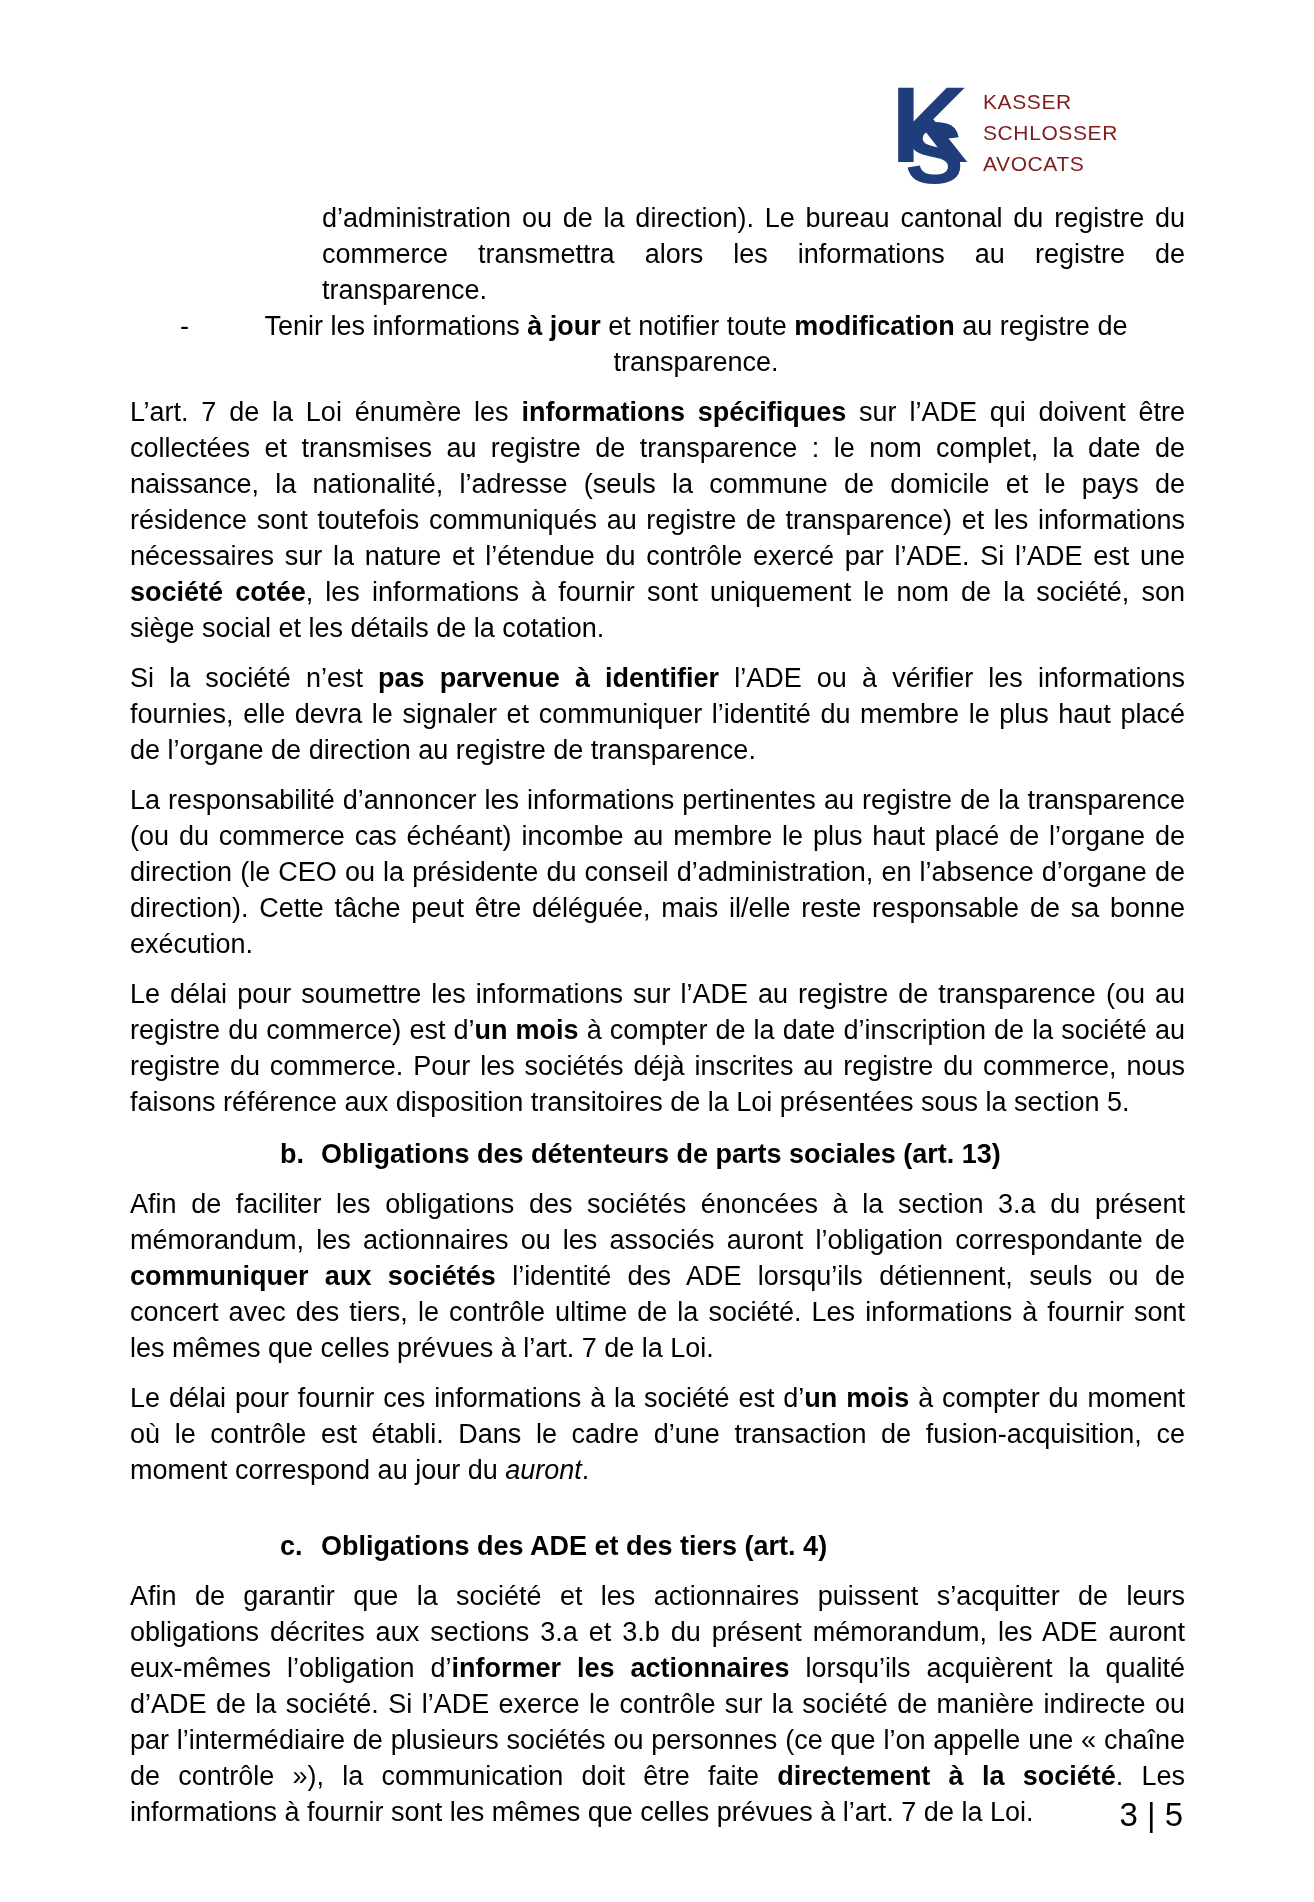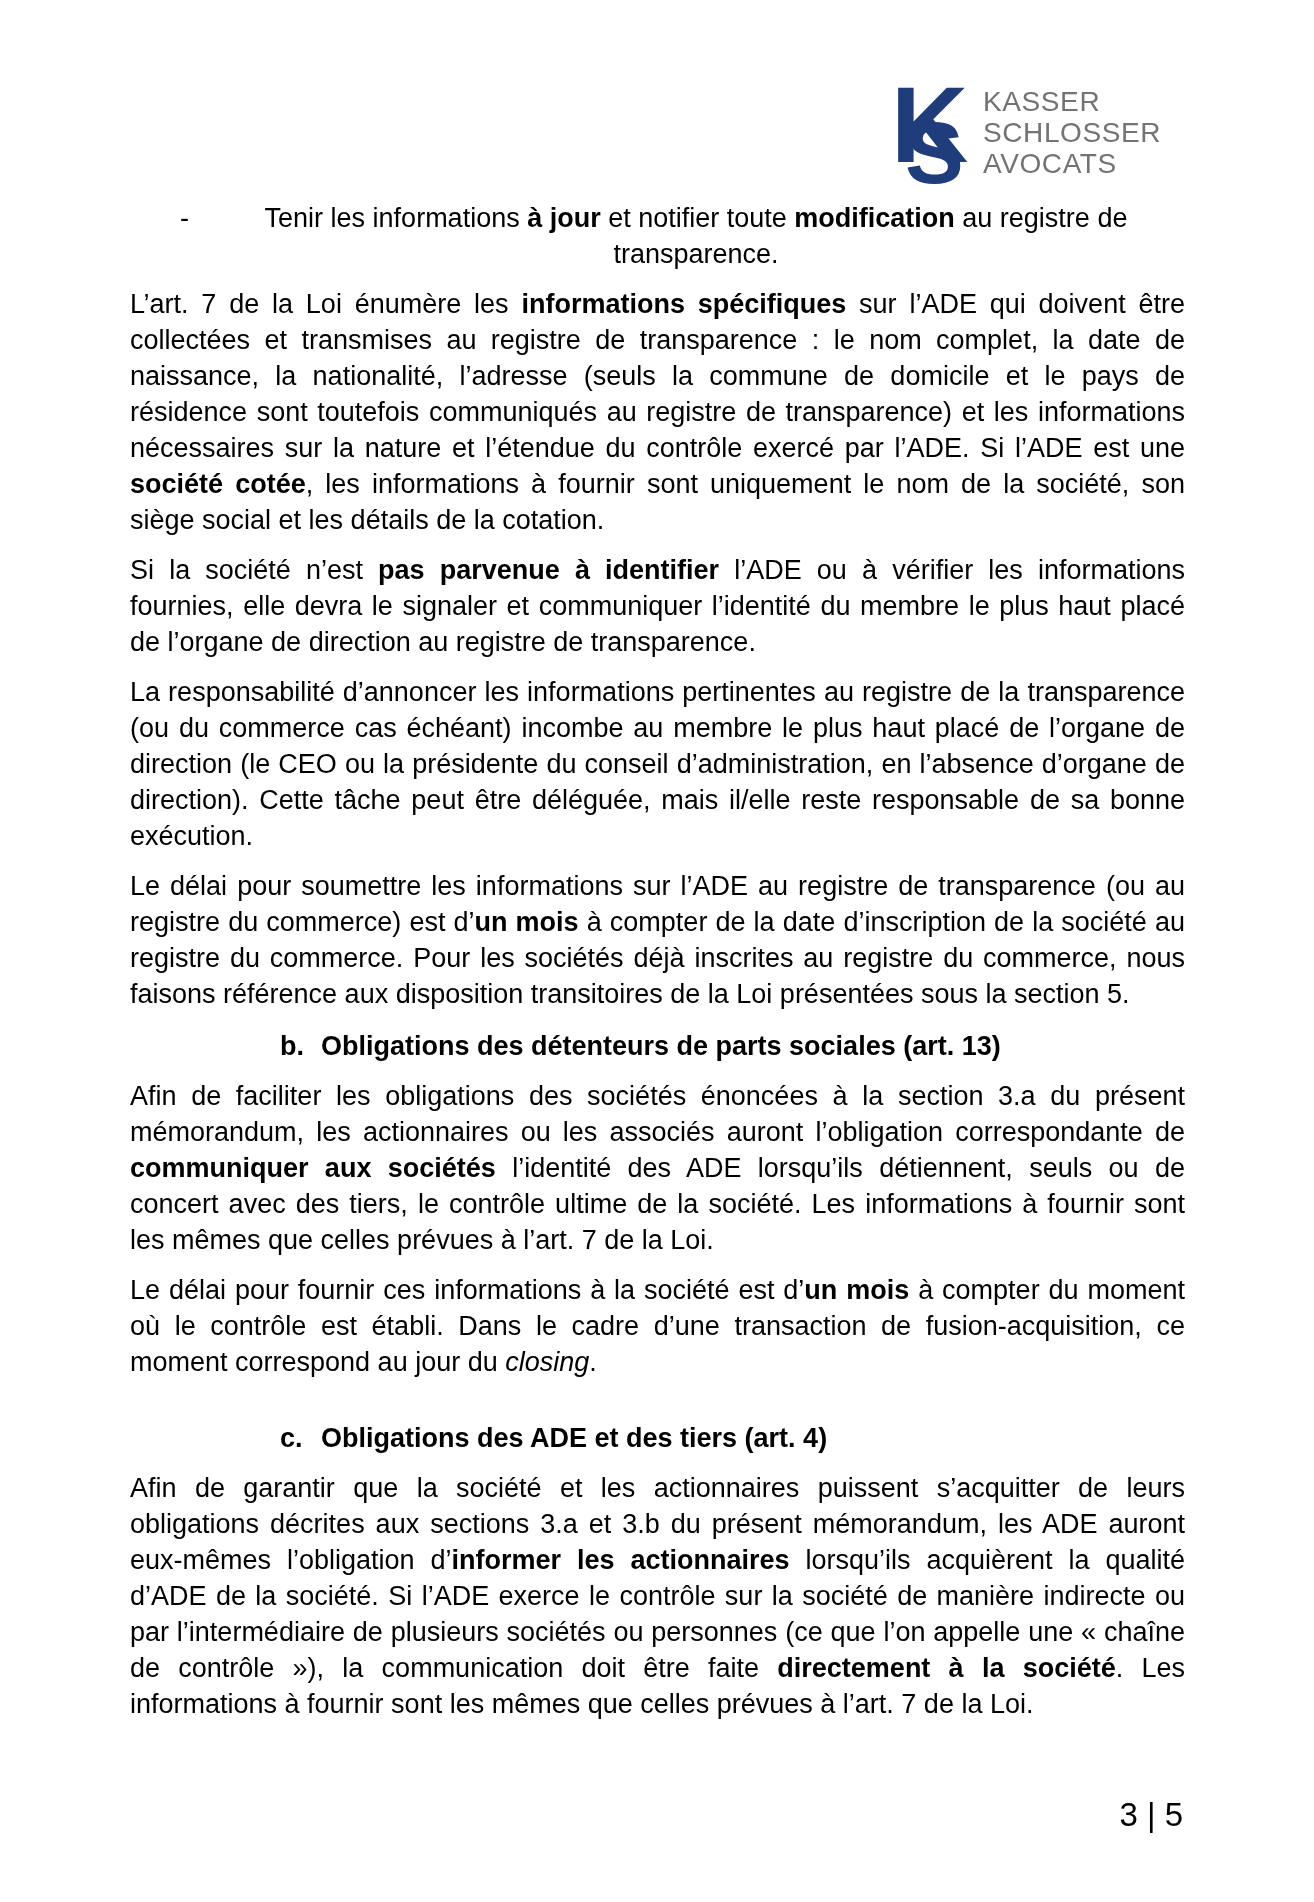--- a/index.html
+++ b/index.html
@@ -9,21 +9,21 @@
     font-size:27px;line-height:36px;color:#000;
     -webkit-font-smoothing:antialiased;
   }
   .page{position:absolute;inset:0;overflow:hidden;}
 
   
   .logo{position:absolute;top:84px;left:891px;display:flex;}
   .monogram{display:block;}
   .wordmark{
     margin-left:12px;margin-top:2px;
-    color:#737373;font-size:28px;line-height:31px;
+    color:#7f1d1d;font-size:21px;line-height:31px;
     font-weight:500;letter-spacing:0.6px;
   }
 
   
   .content{position:absolute;left:130px;top:200px;width:1055px;}
   .content p{margin:0;}
   .intro{margin-left:192px !important;text-align:justify;}
   .bullet{display:flex;}
   .bullet-marker{margin-left:50px;width:27px;flex:0 0 27px;}
   .bullet-text{flex:1;text-align:center;}
@@ -54,41 +54,42 @@
     </svg>
     <div class="wordmark">
       <div>KASSER</div>
       <div>SCHLOSSER</div>
       <div>AVOCATS</div>
     </div>
   </header>
 
   <main class="content">
 
+    <p class="intro"><span>d’administration ou de la direction). Le bureau cantonal du registre du commerce transmettra alors les informations au registre de transparence.</span></p>
 
     <div class="bullet">
       <span class="bullet-marker">-</span>
       <span class="bullet-text"><span>Tenir les informations </span><b>à jour</b><span> et notifier toute </span><b>modification</b><span> au registre de transparence.</span></span>
     </div>
 
     <p class="body-para"><span>L’art. 7 de la Loi énumère les </span><b>informations spécifiques</b><span> sur l’ADE qui doivent être collectées et transmises au registre de transparence : le nom complet, la date de naissance, la nationalité, l’adresse (seuls la commune de domicile et le pays de résidence sont toutefois communiqués au registre de transparence) et les informations nécessaires sur la nature et l’étendue du contrôle exercé par l’ADE. Si l’ADE est une </span><b>société cotée</b><span>, les informations à fournir sont uniquement le nom de la société, son siège social et les détails de la cotation.</span></p>
 
     <p class="body-para"><span>Si la société n’est </span><b>pas parvenue à identifier</b><span> l’ADE ou à vérifier les informations fournies, elle devra le signaler et communiquer l’identité du membre le plus haut placé de l’organe de direction au registre de transparence.</span></p>
 
     <p class="body-para"><span>La responsabilité d’annoncer les informations pertinentes au registre de la transparence (ou du commerce cas échéant) incombe au membre le plus haut placé de l’organe de direction (le CEO ou la présidente du conseil d’administration, en l’absence d’organe de direction). Cette tâche peut être déléguée, mais il/elle reste responsable de sa bonne exécution.</span></p>
 
     <p class="body-para"><span>Le délai pour soumettre les informations sur l’ADE au registre de transparence (ou au registre du commerce) est d’</span><b>un mois</b><span> à compter de la date d’inscription de la société au registre du commerce. Pour les sociétés déjà inscrites au registre du commerce, nous faisons référence aux disposition transitoires de la Loi présentées sous la section 5.</span></p>
 
     <h3 class="heading heading-b">
       <span class="heading-label">b.</span><span>Obligations des détenteurs de parts sociales (art. 13)</span>
     </h3>
 
     <p class="body-para"><span>Afin de faciliter les obligations des sociétés énoncées à la section 3.a du présent mémorandum, les actionnaires ou les associés auront l’obligation correspondante de </span><b>communiquer aux sociétés</b><span> l’identité des ADE lorsqu’ils détiennent, seuls ou de concert avec des tiers, le contrôle ultime de la société. Les informations à fournir sont les mêmes que celles prévues à l’art. 7 de la Loi.</span></p>
 
-    <p class="body-para"><span>Le délai pour fournir ces informations à la société est d’</span><b>un mois</b><span> à compter du moment où le contrôle est établi. Dans le cadre d’une transaction de fusion-acquisition, ce moment correspond au jour du </span><i>closing</i><span>.</span></p>
+    <p class="body-para"><span>Le délai pour fournir ces informations à la société est d’</span><b>un mois</b><span> à compter du moment où le contrôle est établi. Dans le cadre d’une transaction de fusion-acquisition, ce moment correspond au jour du </span><i>auront</i><span>.</span></p>
 
     <h3 class="heading heading-c">
       <span class="heading-label">c.</span><span>Obligations des ADE et des tiers (art. 4)</span>
     </h3>
 
     <p class="body-para"><span>Afin de garantir que la société et les actionnaires puissent s’acquitter de leurs obligations décrites aux sections 3.a et 3.b du présent mémorandum, les ADE auront eux-mêmes l’obligation d’</span><b>informer les actionnaires</b><span> lorsqu’ils acquièrent la qualité d’ADE de la société. Si l’ADE exerce le contrôle sur la société de manière indirecte ou par l’intermédiaire de plusieurs sociétés ou personnes (ce que l’on appelle une « chaîne de contrôle »), la communication doit être faite </span><b>directement à la société</b><span>. Les informations à fournir sont les mêmes que celles prévues à l’art. 7 de la Loi.</span></p>
 
   </main>
 
   <footer class="page-number">3 | 5</footer>

